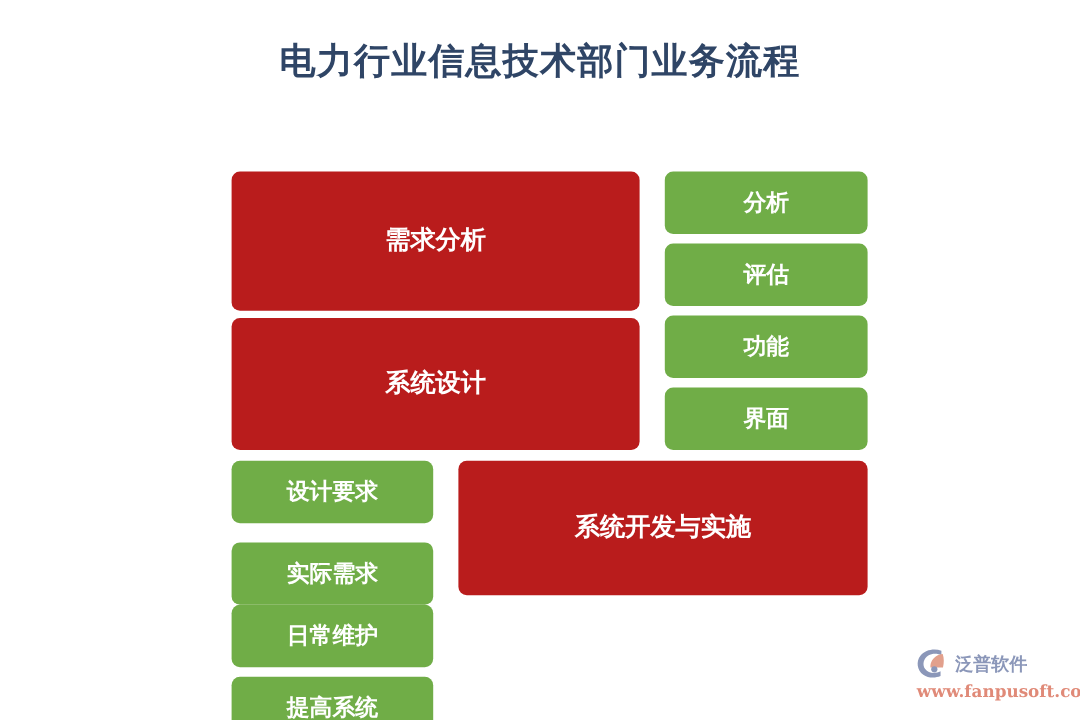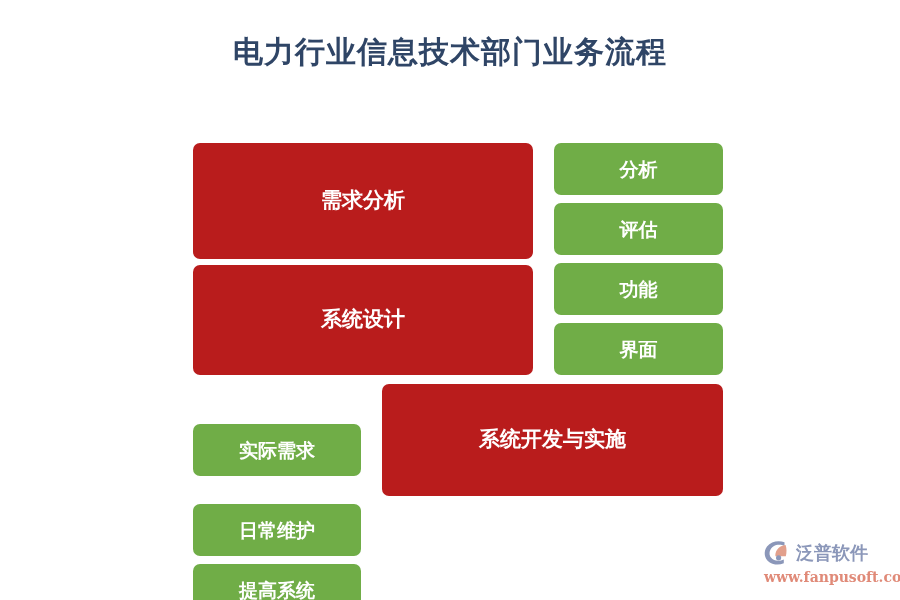--- a/index.html
+++ b/index.html
@@ -65,21 +65,21 @@
   .b-design    { left:193px; top:237px;  width:340px; height:110px; }
 
   
   .g-analysis  { left:554px; top:115px;  width:169px; height:52px; }
   .g-assess    { left:554px; top:175px;  width:169px; height:52px; }
   .g-function  { left:554px; top:235px;  width:169px; height:52px; }
   .g-ui        { left:554px; top:295px;  width:169px; height:52px; }
 
   
   .g-req       { left:193px; top:356px;  width:168px; height:52px; }
-  .g-actual    { left:193px; top:396px;  width:168px; height:52px; }
+  .g-actual    { left:193px; top:424px;  width:168px; height:52px; }
   .g-maintain  { left:193px; top:476px;  width:168px; height:52px; }
   .g-improve   { left:193px; top:536px;  width:168px; height:52px; }
 
   
   .b-dev       { left:382px; top:356px;  width:341px; height:112px; }
   .b-opt       { left:382px; top:476px;  width:341px; height:112px; }
 
   
   .watermark {
     position: absolute;
@@ -97,21 +97,21 @@
     align-items: center;
     gap: 4px;
   }
   .wm-logo {
     width: 30px;
     height: 28px;
     position: relative;
     flex: 0 0 auto;
   }
   .wm-brand {
-    font-size: 18px;
+    font-size: 15px;
     font-weight: 700;
     color: #8b97b9;
     letter-spacing: 0px;
     line-height: 26px;
     white-space: nowrap;
   }
   .wm-url {
     font-family: "DejaVu Serif", "Liberation Serif", serif;
     font-size: 14px;
     font-weight: 700;
@@ -134,20 +134,21 @@
   <div class="box blue b-design">系统设计</div>
 
   <div class="box green g-analysis">分析</div>
 
   <div class="box green g-assess">评估</div>
 
   <div class="box green g-function">功能</div>
 
   <div class="box green g-ui">界面</div>
 
+  <div class="box green g-req">设计要求</div>
 
   <div class="box green g-actual">实际需求</div>
 
   <div class="box green g-improve">提高系统</div>
 
   <div class="box green g-maintain">日常维护</div>
 
   <div class="box blue b-dev">系统开发与实施</div>
 
 

